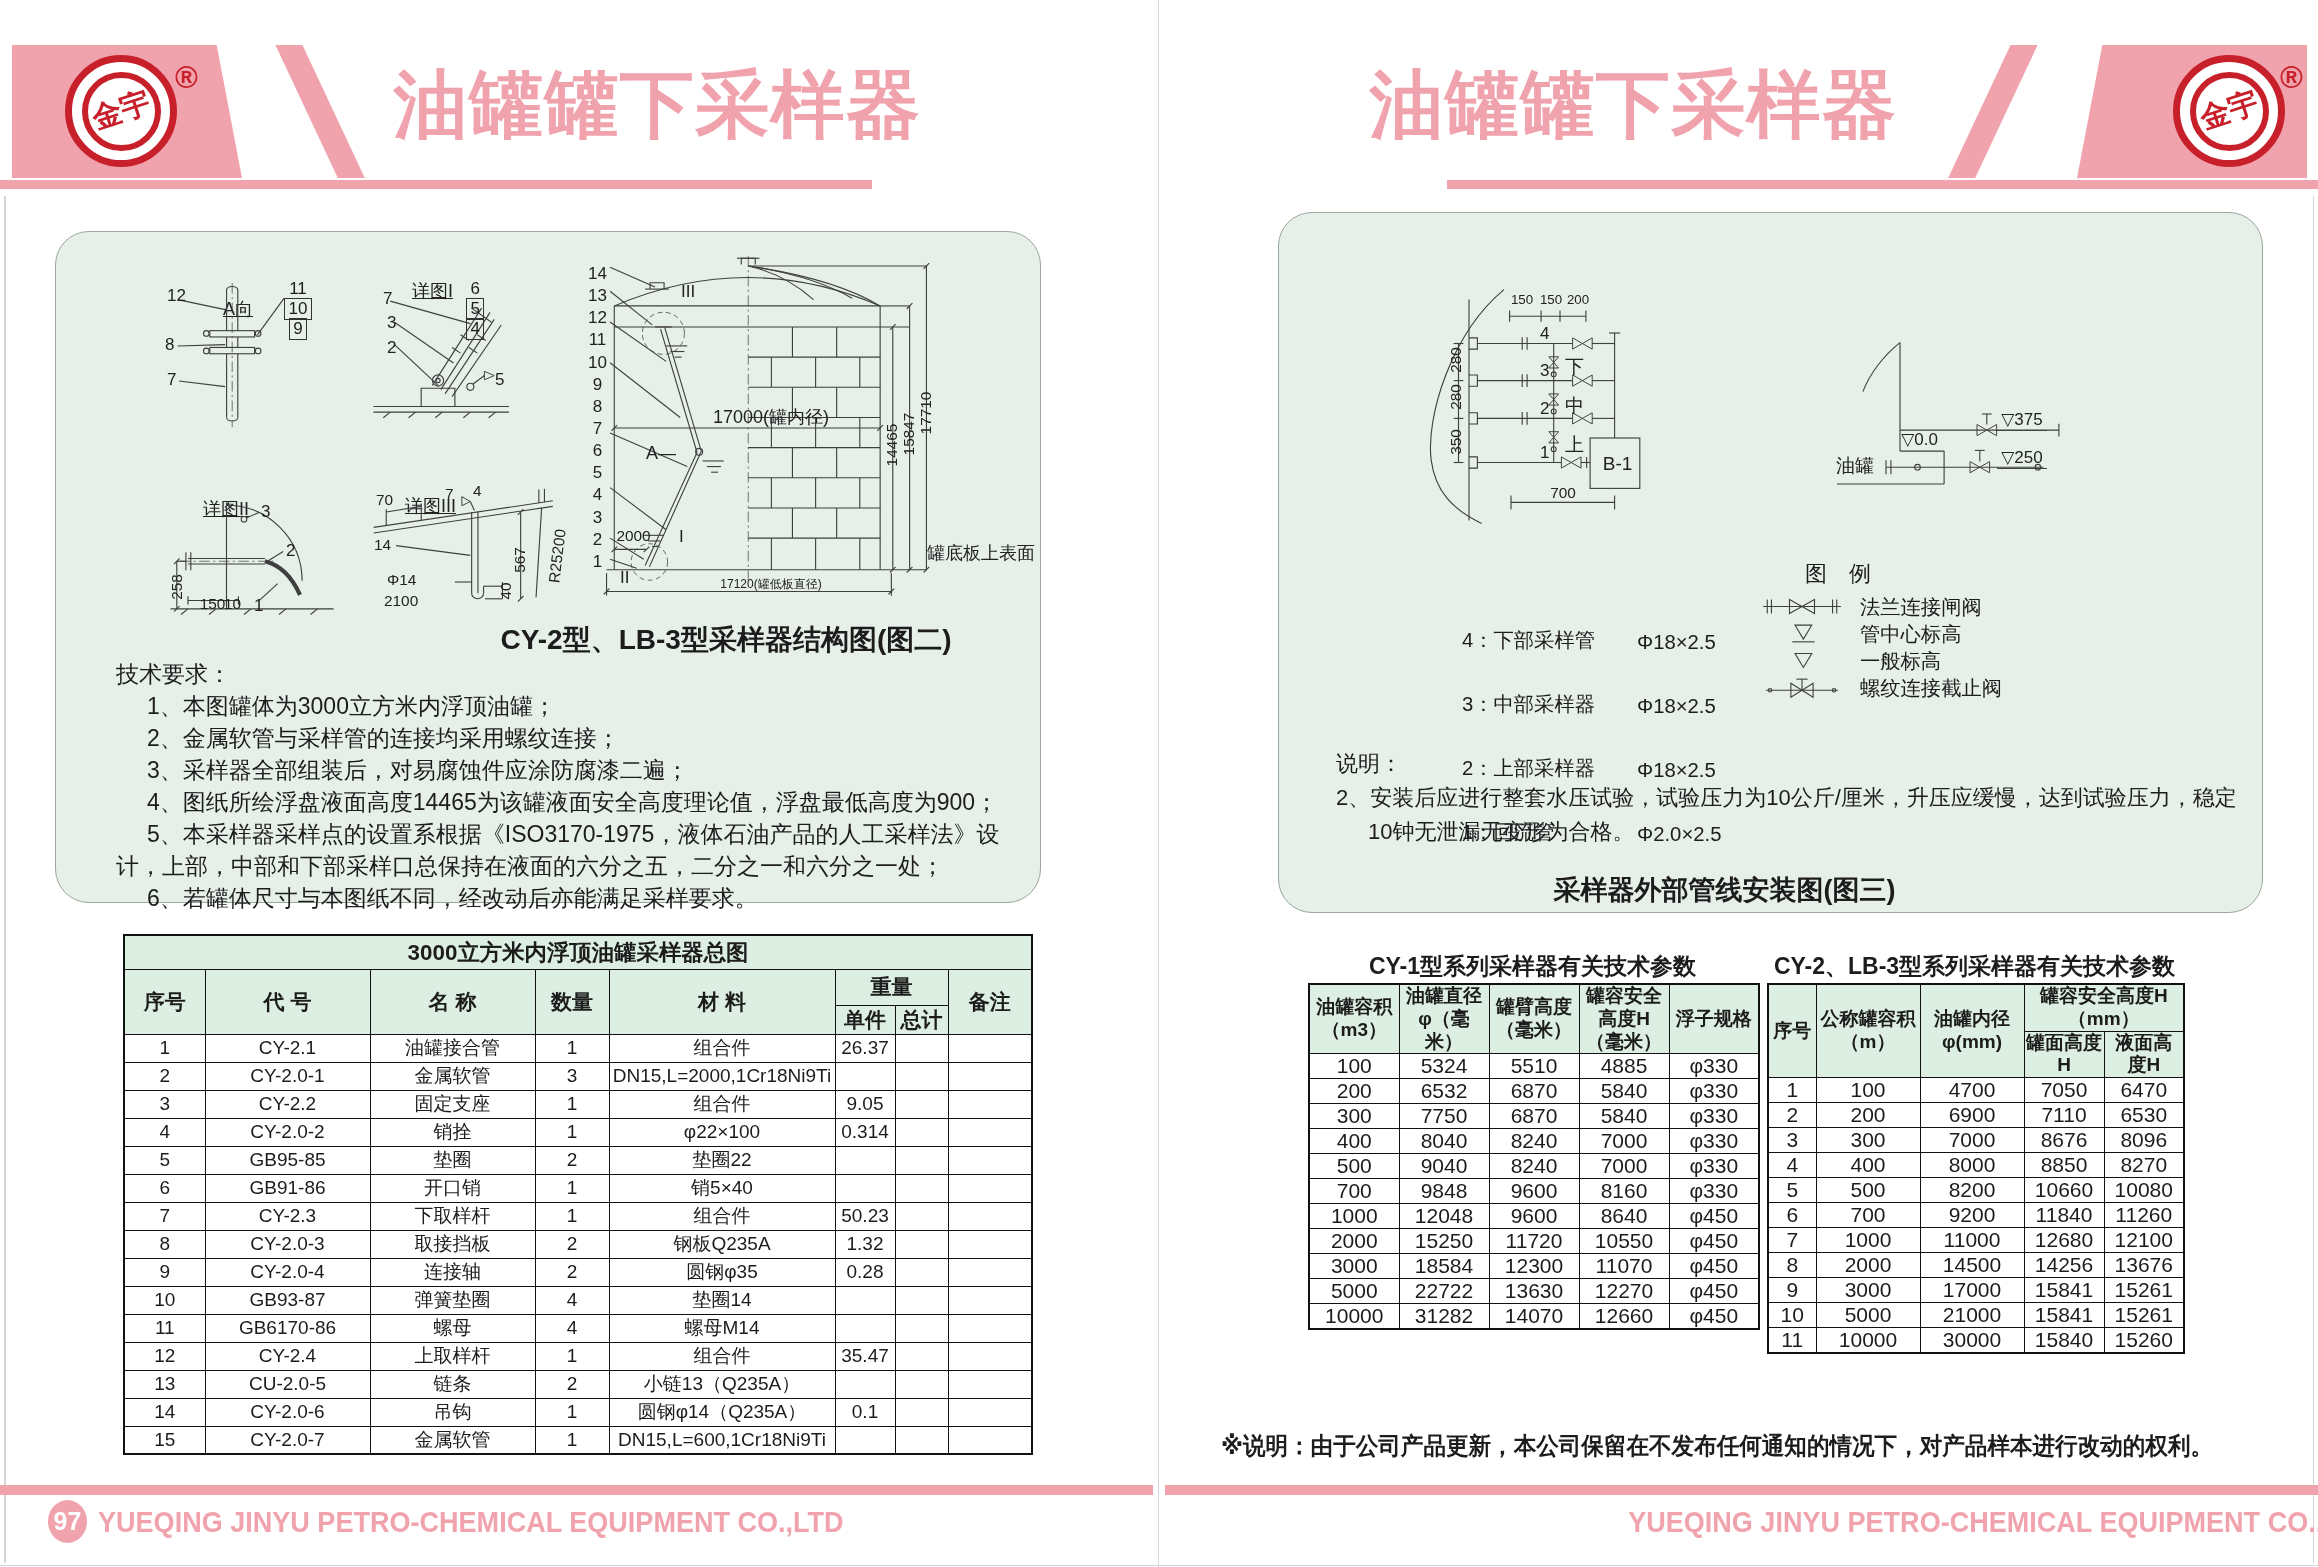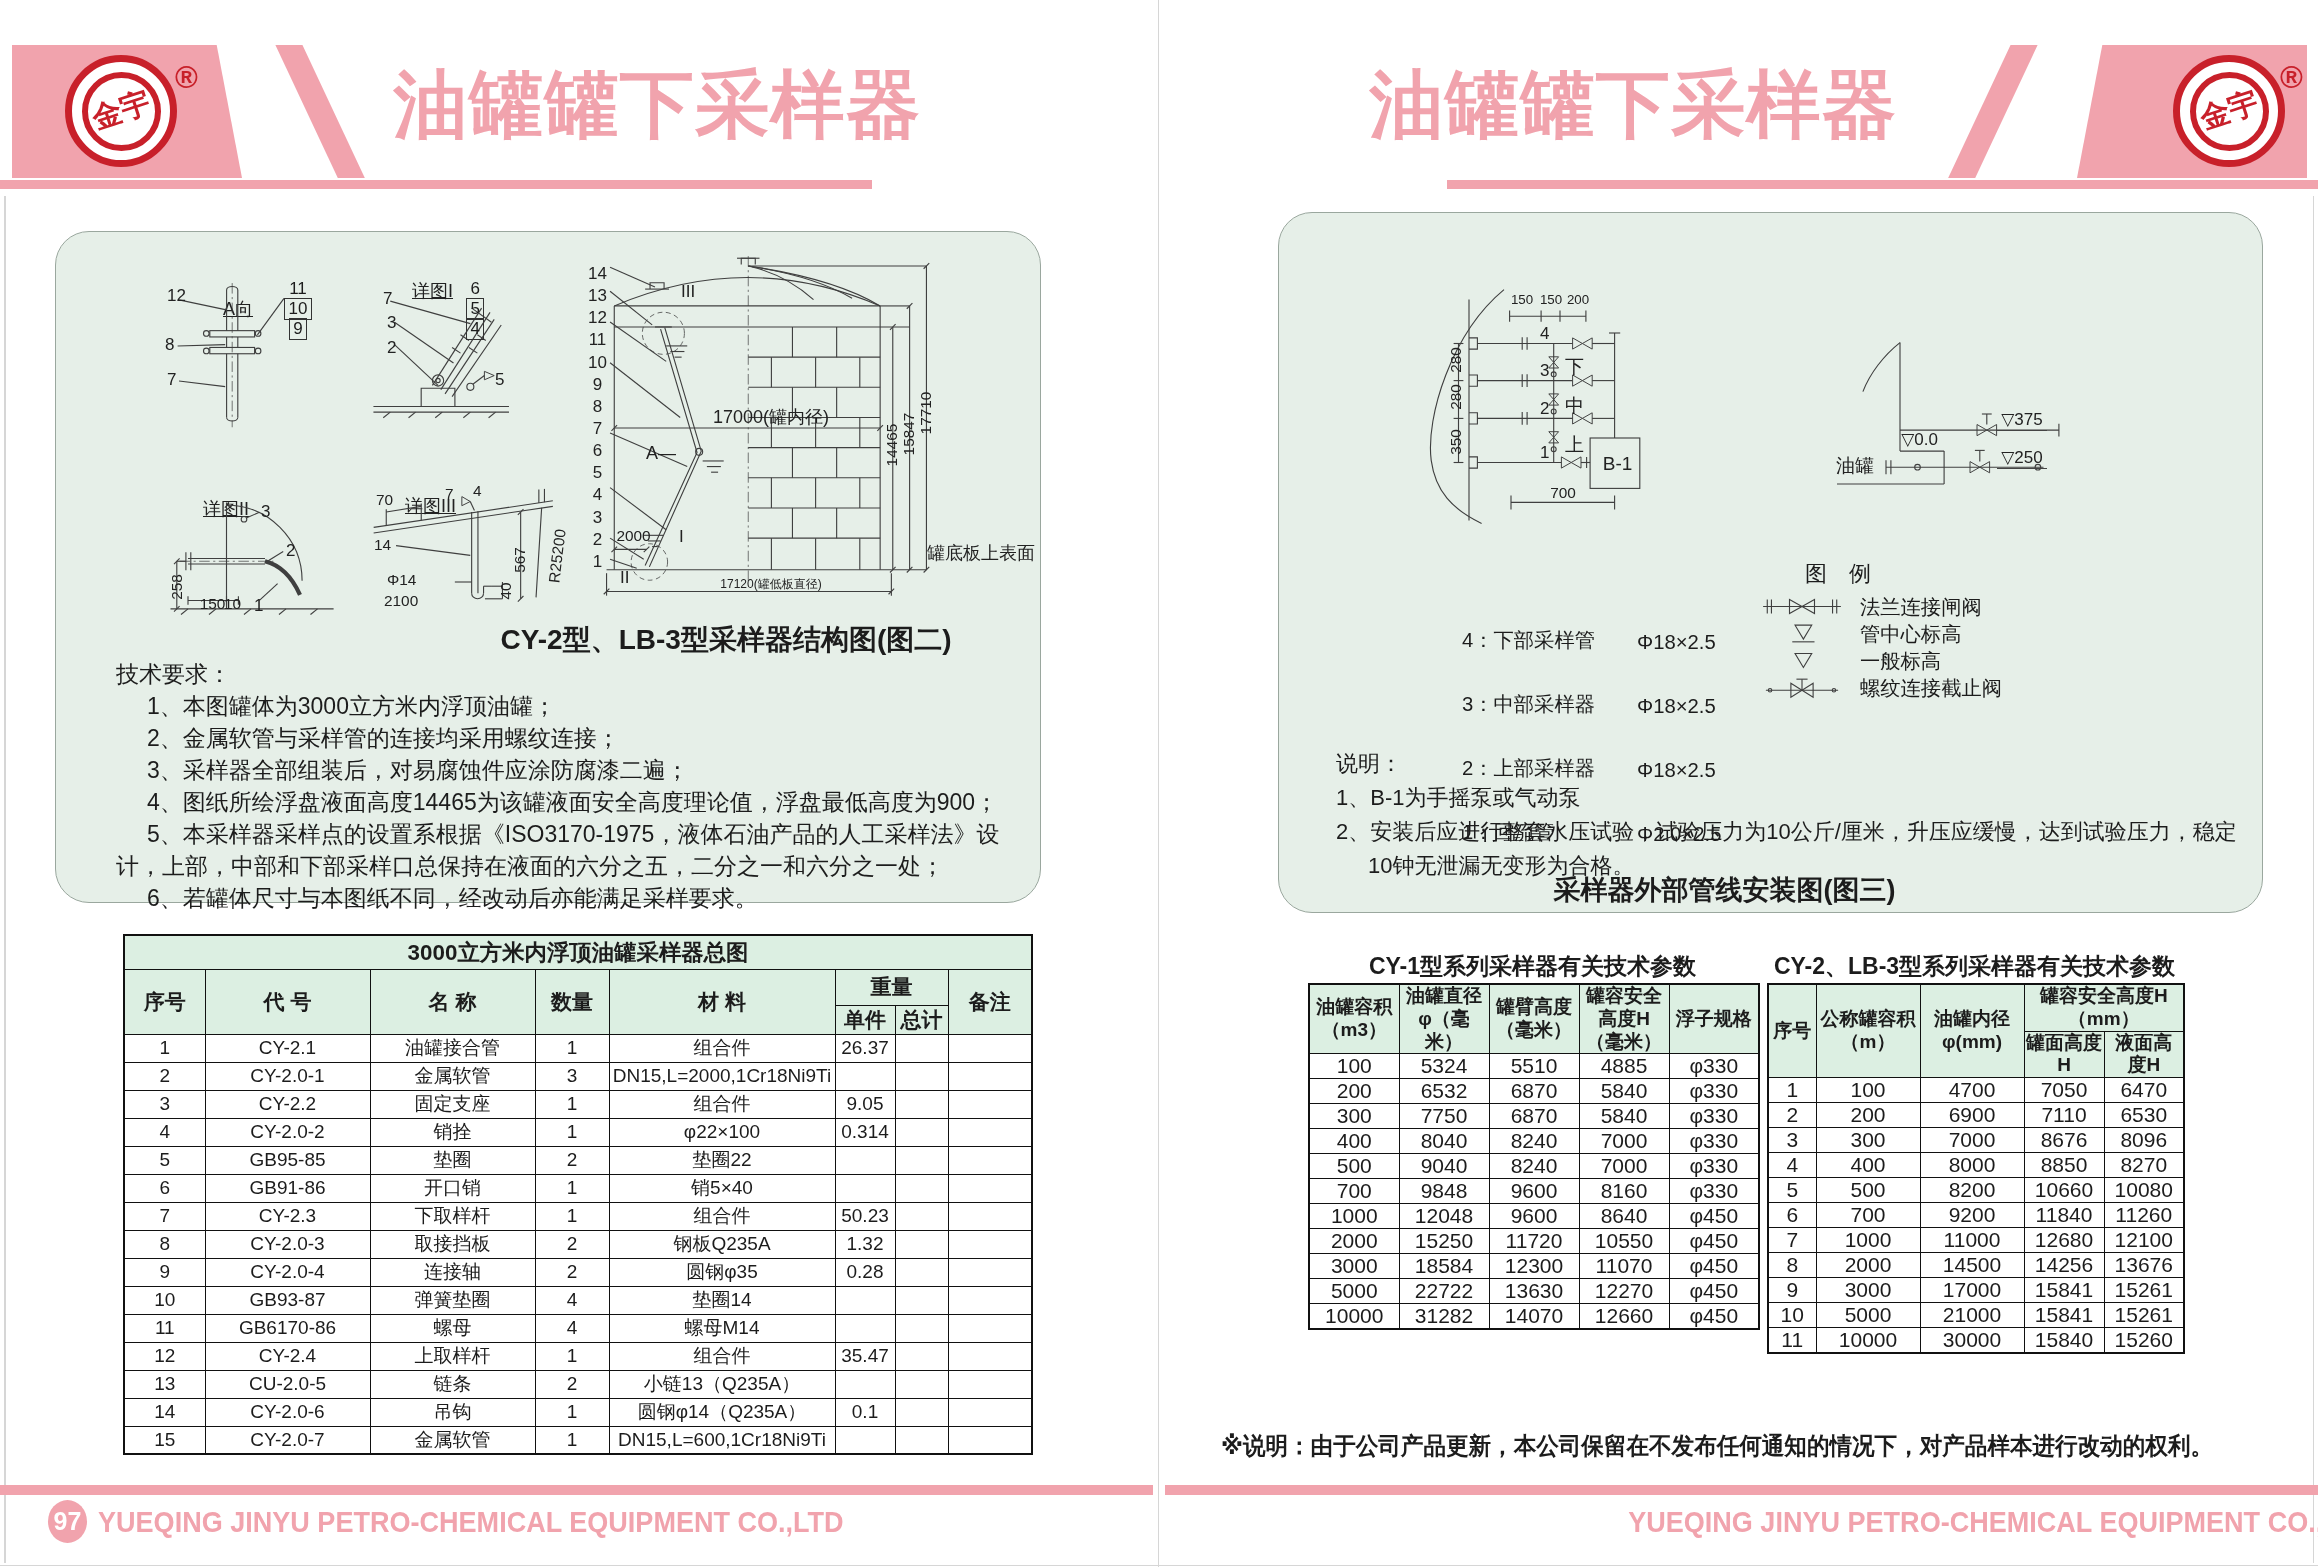--- a/index.html
+++ b/index.html
@@ -730,21 +730,20 @@
             <line x1="52" y1="6" x2="68" y2="6"></line>
         </svg>
       </span>
       <span>螺纹连接截止阀</span>
     </div>
   </div>
 
   <div class="notes" style="left:1336px;top:747px;width:908px;">
     <div class="notes-title">说明：</div>
     <div>
-        <div class="note-item">1、B-1为手摇泵或气动泵</div>
         <div class="note-item">2、安装后应进行整套水压试验，试验压力为10公斤/厘米，升压应缓慢，达到试验压力，稳定10钟无泄漏无变形为合格。</div>
       </div>
   </div>
 
   <div class="caption" style="left:1444px;top:872px;width:561px;font-size:27px;">采样器外部管线安装图(图三)</div>
 
   <div class="t-title" style="left:1308px;top:951px;width:449px;">CY-1型系列采样器有关技术参数</div>
   <table class="tbl tbl-cy" style="left:1308px;top:983px;width:449px;">
     <colgroup>
         <col style="width:90px">

